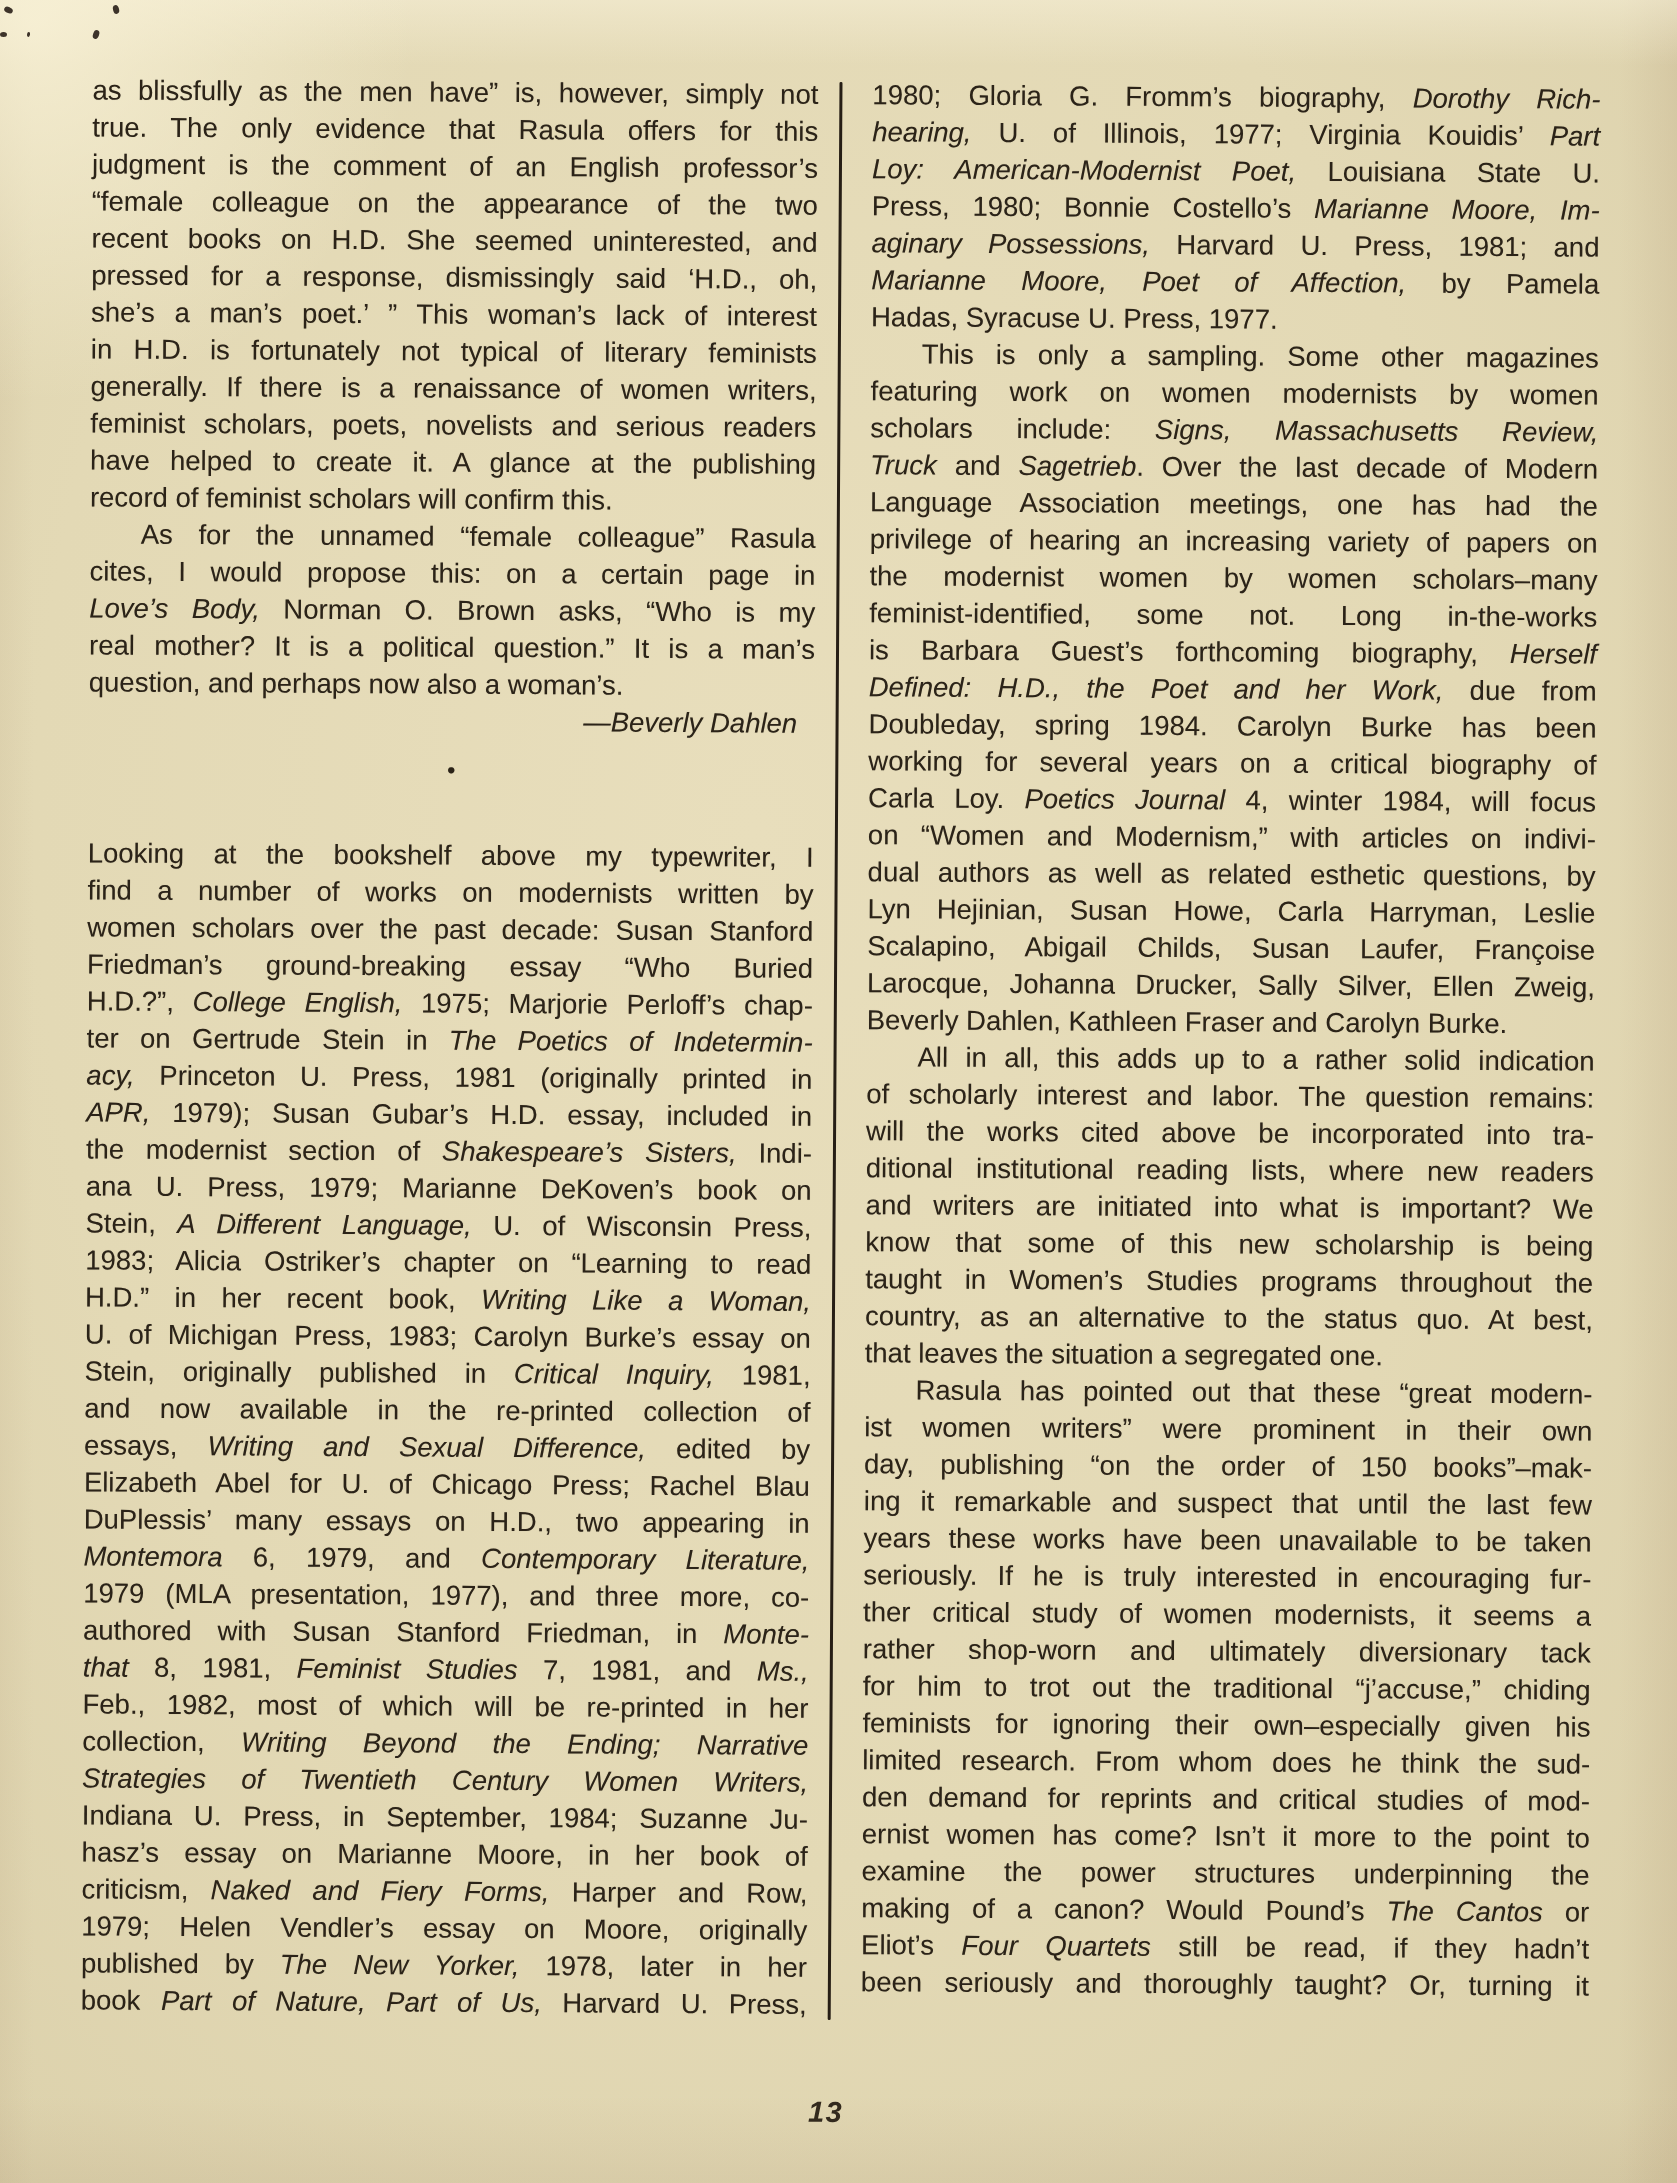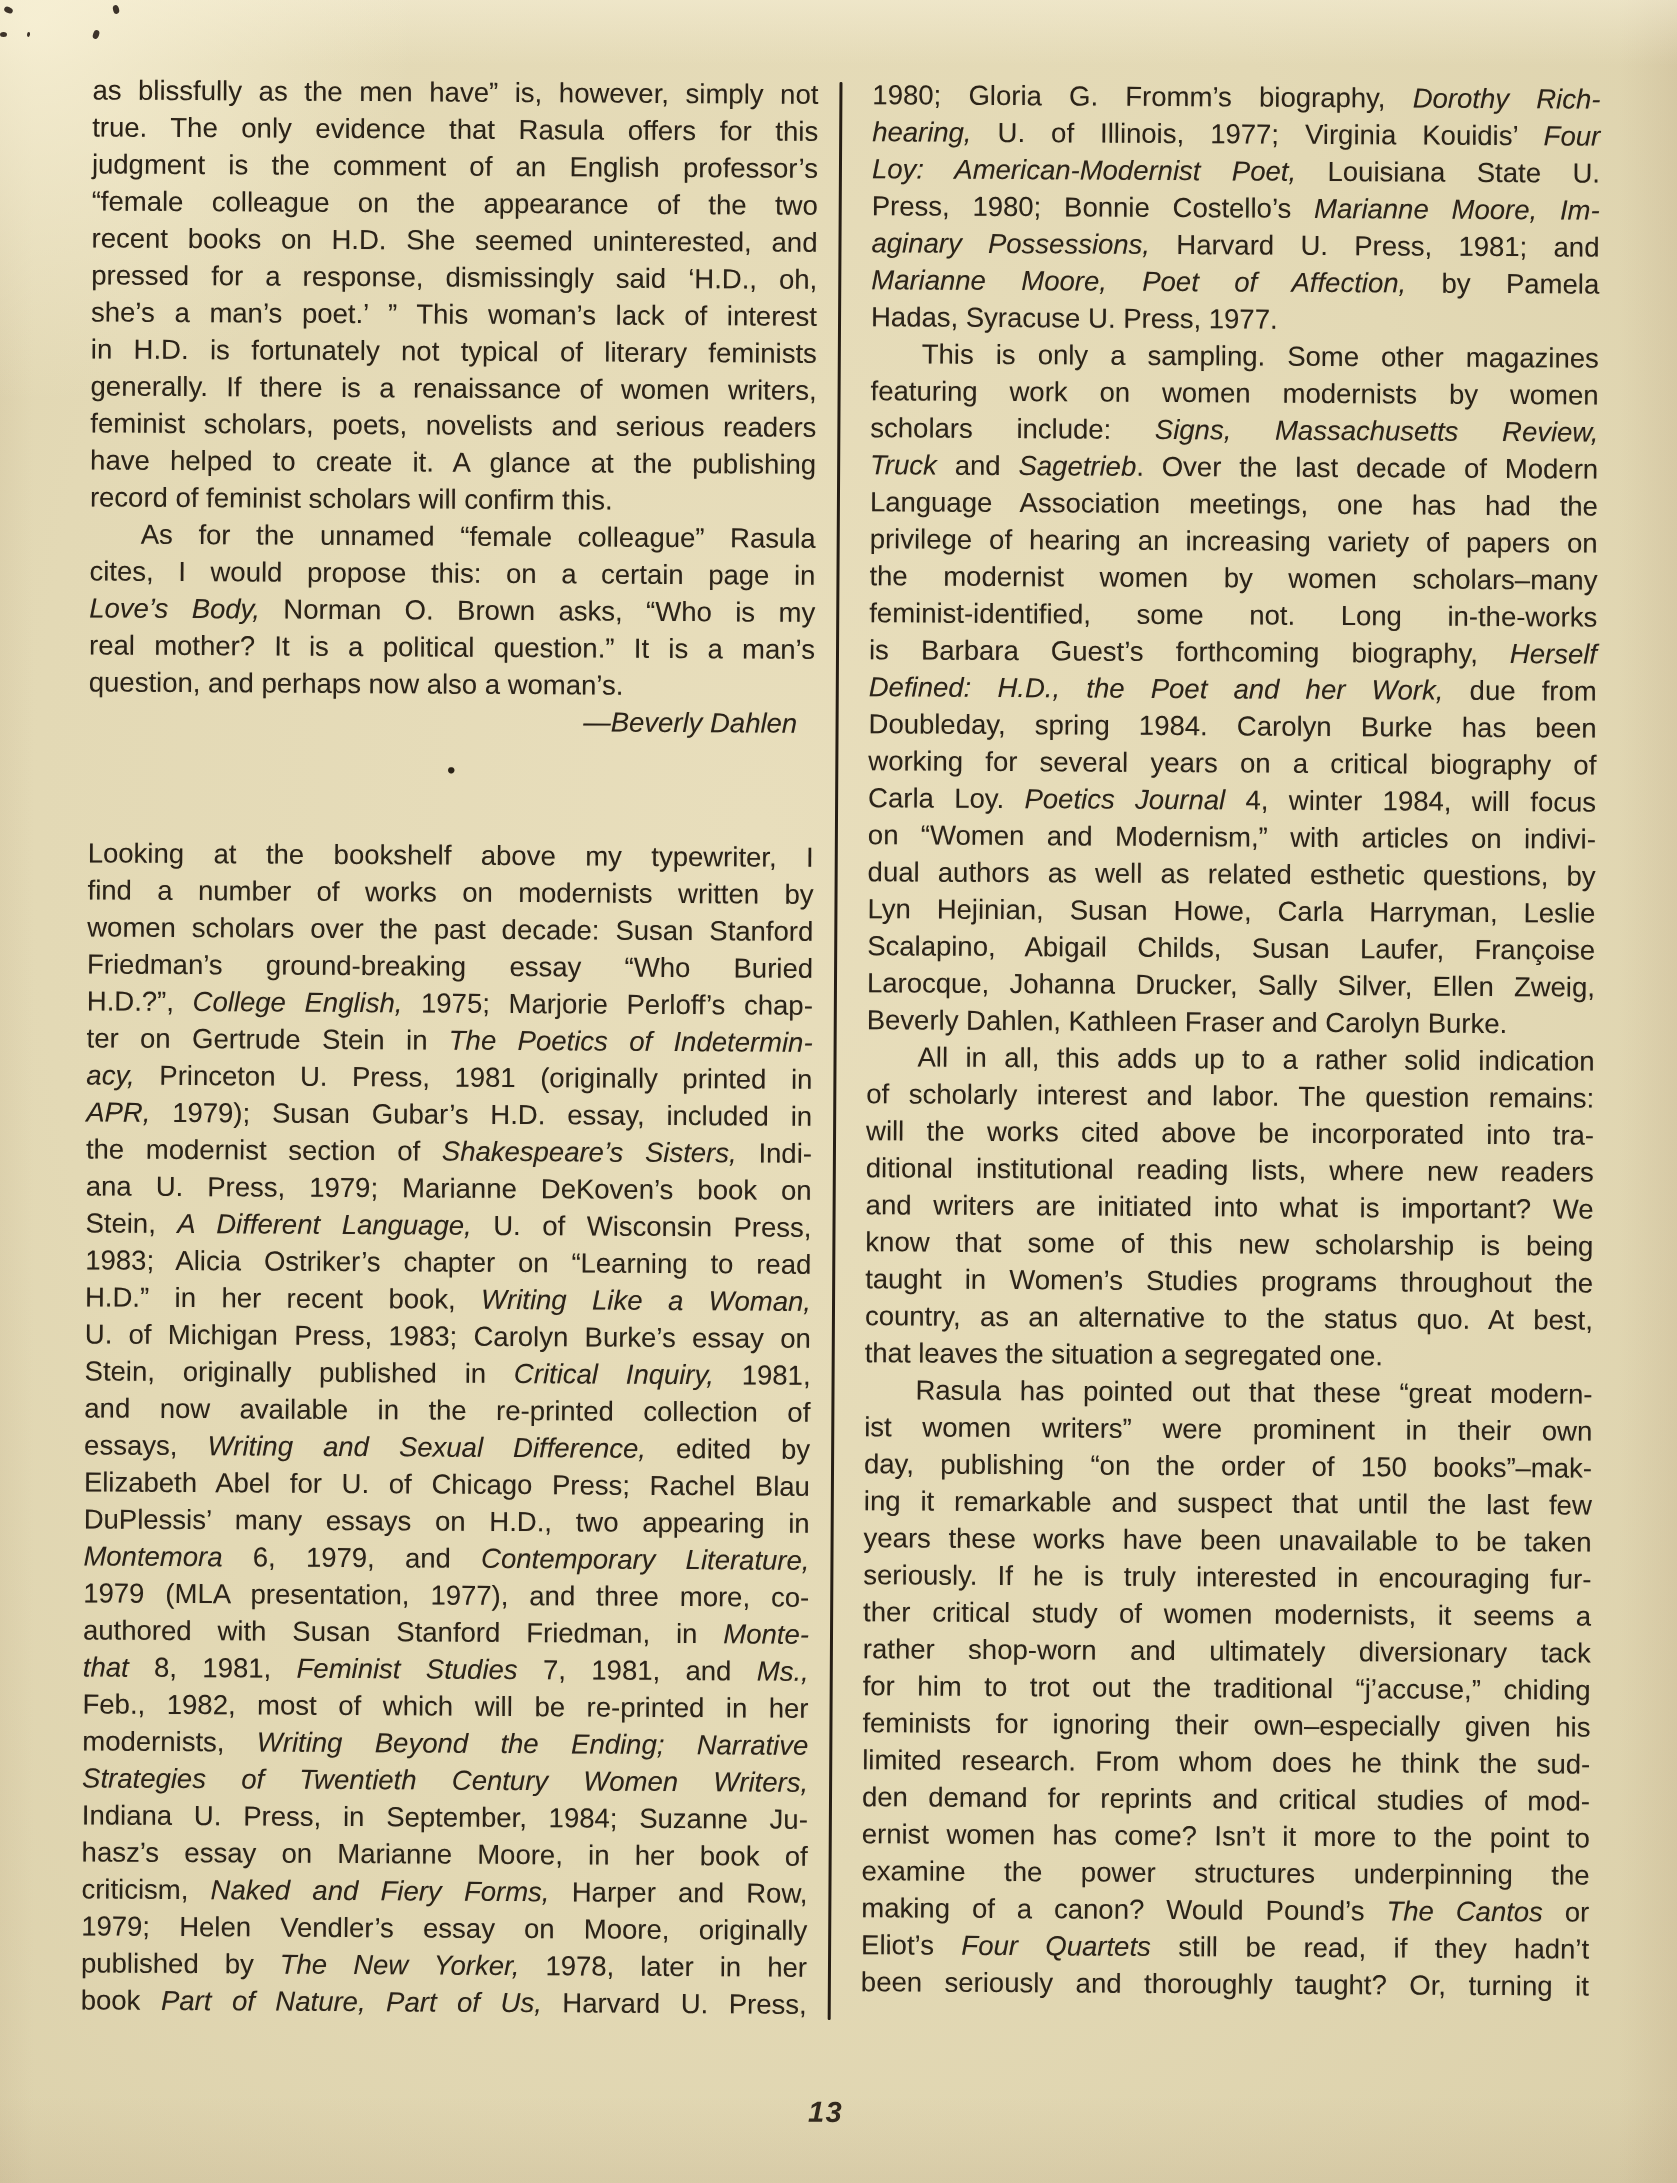--- a/index.html
+++ b/index.html
@@ -109,33 +109,33 @@
         <div class="ln"><span>Stein, originally published in </span><i>Critical Inquiry,</i><span> 1981,</span></div>
         <div class="ln"><span>and now available in the re-printed collection of</span></div>
         <div class="ln"><span>essays, </span><i>Writing and Sexual Difference,</i><span> edited by</span></div>
         <div class="ln"><span>Elizabeth Abel for U. of Chicago Press; Rachel Blau</span></div>
         <div class="ln"><span>DuPlessis’ many essays on H.D., two appearing in</span></div>
         <div class="ln"><i>Montemora</i><span> 6, 1979, and </span><i>Contemporary Literature,</i></div>
         <div class="ln"><span>1979 (MLA presentation, 1977), and three more, co-</span></div>
         <div class="ln"><span>authored with Susan Stanford Friedman, in </span><i>Monte-</i></div>
         <div class="ln"><i>that</i><span> 8, 1981, </span><i>Feminist Studies</i><span> 7, 1981, and </span><i>Ms.,</i></div>
         <div class="ln"><span>Feb., 1982, most of which will be re-printed in her</span></div>
-        <div class="ln"><span>modernists, </span><i>Writing Beyond the Ending; Narrative</i></div>
+        <div class="ln"><span>collection, </span><i>Writing Beyond the Ending; Narrative</i></div>
         <div class="ln"><i>Strategies of Twentieth Century Women Writers,</i></div>
         <div class="ln"><span>Indiana U. Press, in September, 1984; Suzanne Ju-</span></div>
         <div class="ln"><span>hasz’s essay on Marianne Moore, in her book of</span></div>
         <div class="ln"><span>criticism, </span><i>Naked and Fiery Forms,</i><span> Harper and Row,</span></div>
         <div class="ln"><span>1979; Helen Vendler’s essay on Moore, originally</span></div>
         <div class="ln"><span>published by </span><i>The New Yorker,</i><span> 1978, later in her</span></div>
         <div class="ln"><span>book </span><i>Part of Nature, Part of Us,</i><span> Harvard U. Press,</span></div>
       </div>
     <div class="divider"></div>
     <div class="col col-right" id="col-right">
         <div class="ln"><span>1980; Gloria G. Fromm’s biography, </span><i>Dorothy Rich-</i></div>
-        <div class="ln"><i>hearing,</i><span> U. of Illinois, 1977; Virginia Kouidis’ </span><i>Four</i></div>
+        <div class="ln"><i>hearing,</i><span> U. of Illinois, 1977; Virginia Kouidis’ </span><i>Part</i></div>
         <div class="ln"><i>Loy: American-Modernist Poet,</i><span> Louisiana State U.</span></div>
         <div class="ln"><span>Press, 1980; Bonnie Costello’s </span><i>Marianne Moore, Im-</i></div>
         <div class="ln"><i>aginary Possessions,</i><span> Harvard U. Press, 1981; and</span></div>
         <div class="ln"><i>Marianne Moore, Poet of Affection,</i><span> by Pamela</span></div>
         <div class="ln nojust"><span>Hadas, Syracuse U. Press, 1977.</span></div>
         <div class="ln indent"><span>This is only a sampling. Some other magazines</span></div>
         <div class="ln"><span>featuring work on women modernists by women</span></div>
         <div class="ln"><span>scholars include: </span><i>Signs, Massachusetts Review,</i></div>
         <div class="ln"><i>Truck</i><span> and </span><i>Sagetrieb</i><span>. Over the last decade of Modern</span></div>
         <div class="ln"><span>Language Association meetings, one has had the</span></div>

